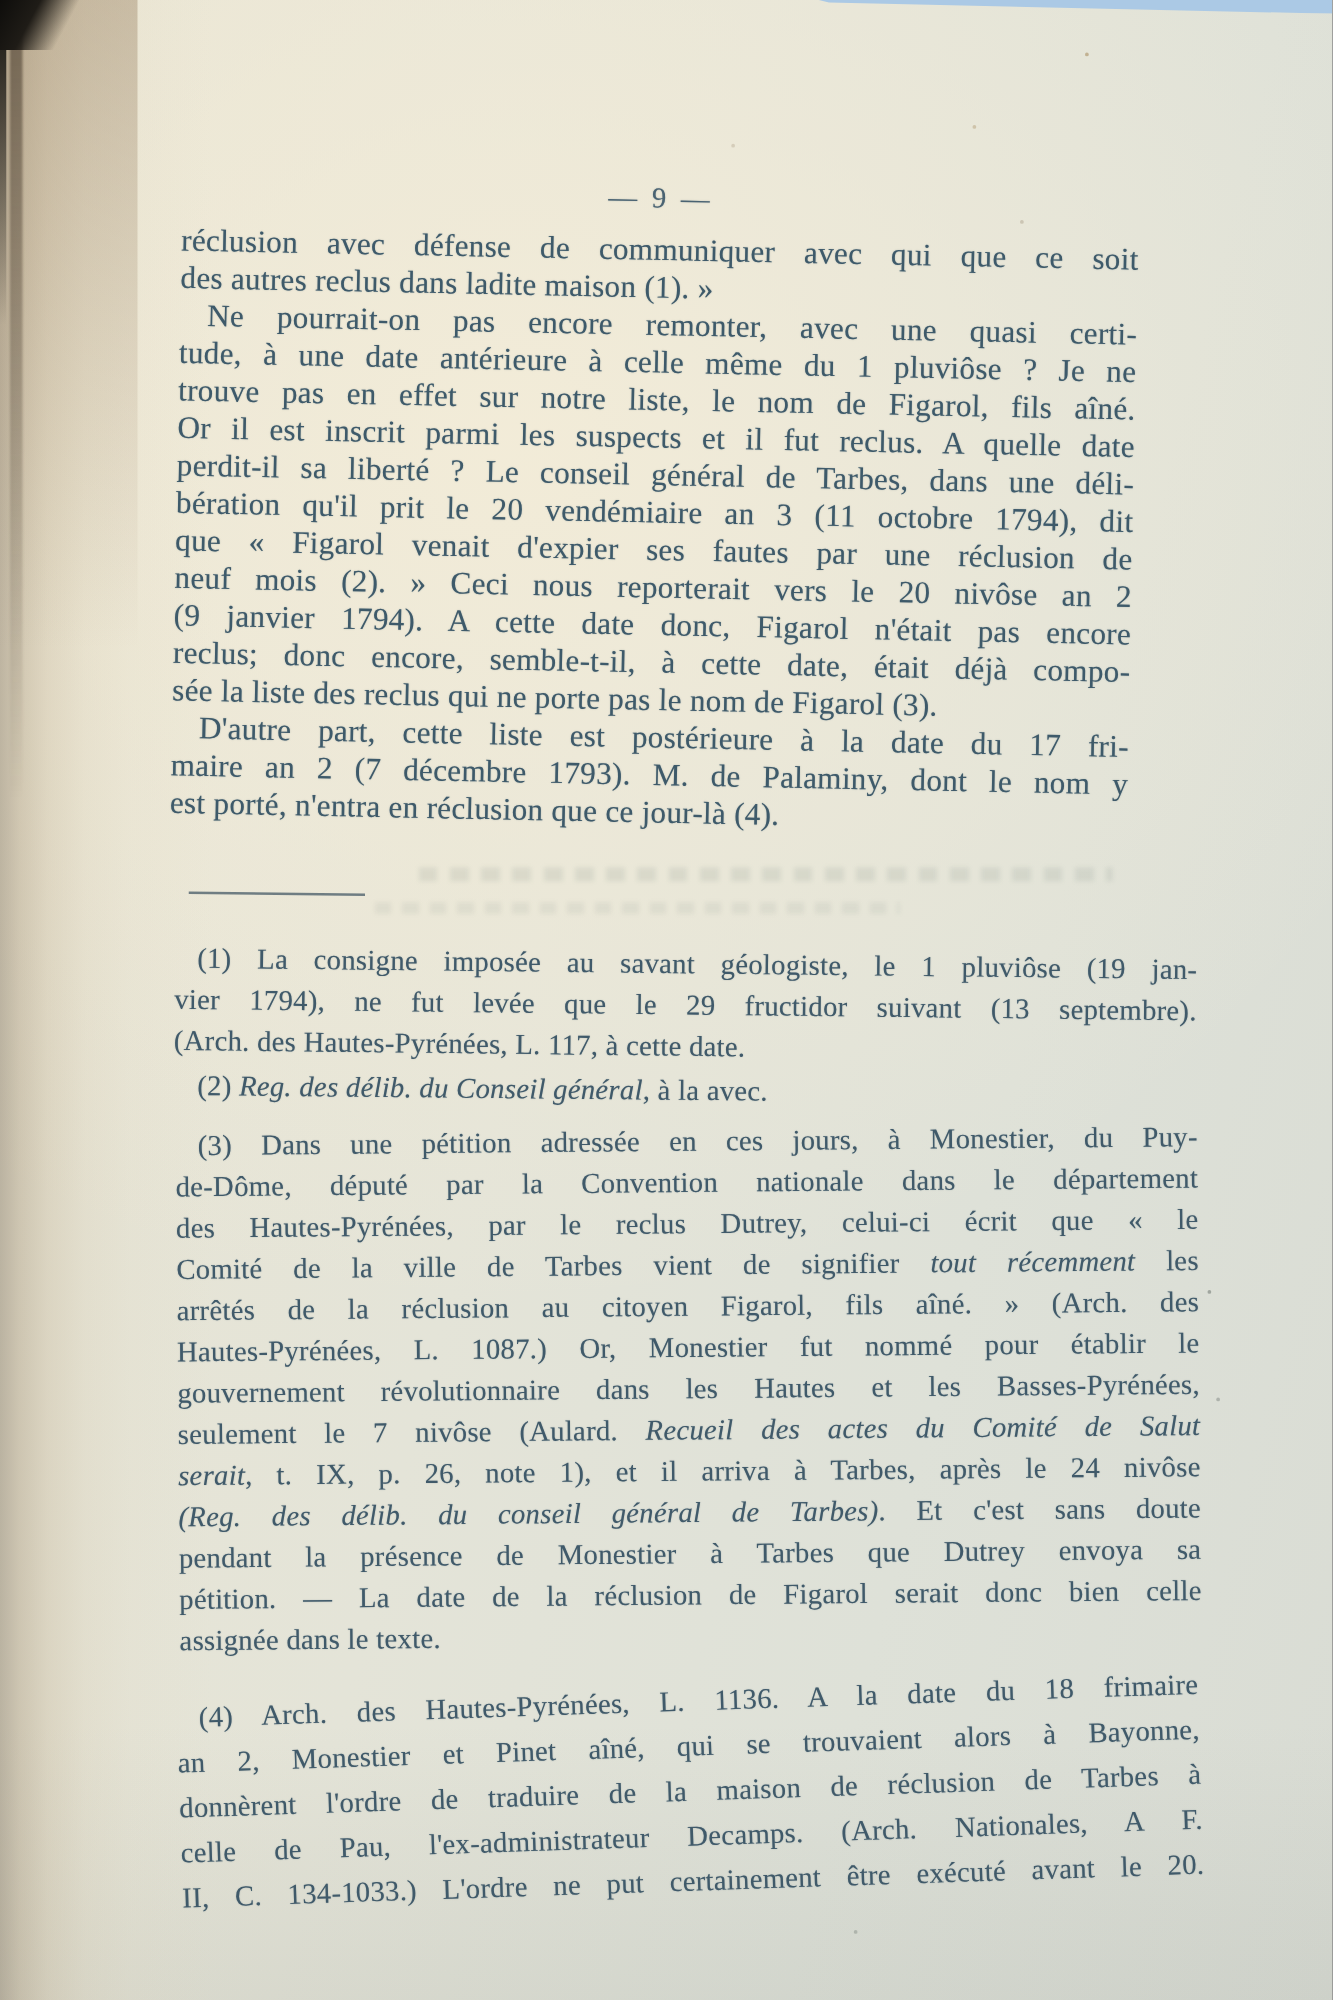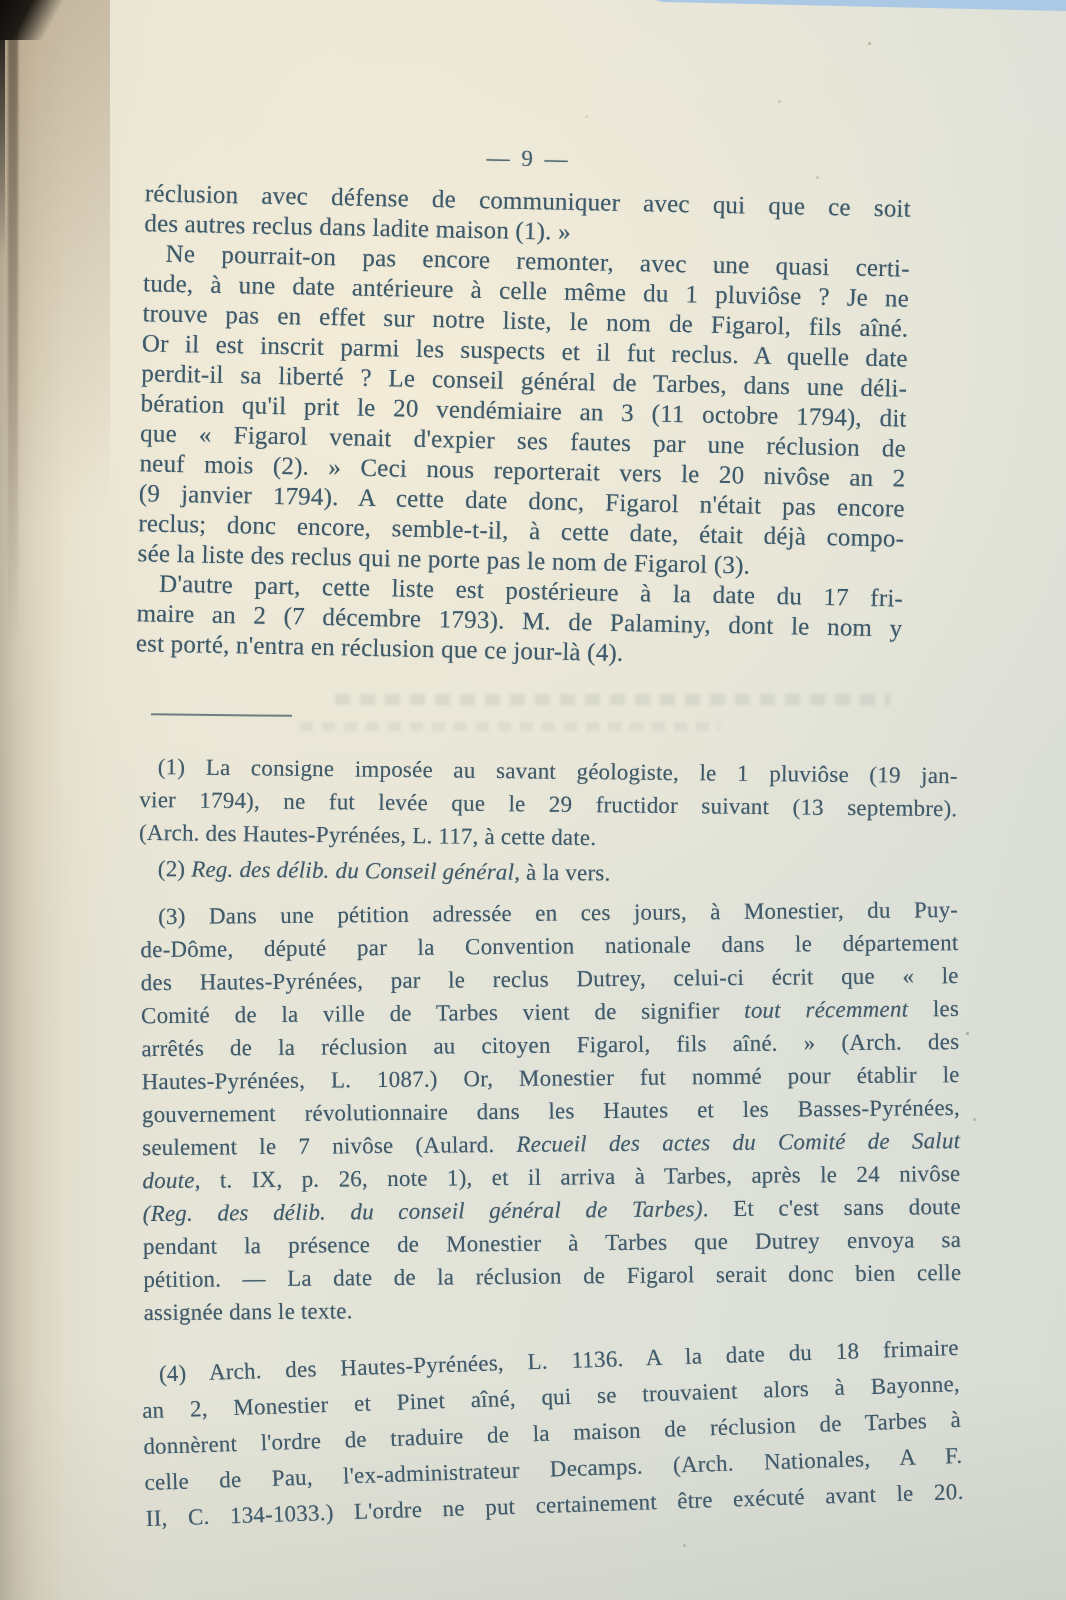--- a/index.html
+++ b/index.html
@@ -148,32 +148,32 @@
   </div>
 
   <div class="rule"></div>
 
   <div class="fn fn1">
       <div class="tline just"><span>(1) La consigne imposée au savant géologiste, le 1 pluviôse (19 jan-</span></div>
       <div class="tline just"><span>vier 1794), ne fut levée que le 29 fructidor suivant (13 septembre).</span></div>
       <div class="tline"><span>(Arch. des Hautes-Pyrénées, L. 117, à cette date.</span></div>
     </div>
   <div class="fn fn2">
-      <div class="tline"><span>(2) </span><span class="it">Reg. des délib. du Conseil général</span><span>, à la vers.</span></div>
+      <div class="tline"><span>(2) </span><span class="it">Reg. des délib. du Conseil général</span><span>, à la avec.</span></div>
     </div>
   <div class="fn fn3">
       <div class="tline just"><span>(3) Dans une pétition adressée en ces jours, à Monestier, du Puy-</span></div>
       <div class="tline just"><span>de-Dôme, député par la Convention nationale dans le département</span></div>
       <div class="tline just"><span>des Hautes-Pyrénées, par le reclus Dutrey, celui-ci écrit que « le</span></div>
       <div class="tline just"><span>Comité de la ville de Tarbes vient de signifier </span><span class="it">tout récemment</span><span> les</span></div>
       <div class="tline just"><span>arrêtés de la réclusion au citoyen Figarol, fils aîné. » (Arch. des</span></div>
       <div class="tline just"><span>Hautes-Pyrénées, L. 1087.) Or, Monestier fut nommé pour établir le</span></div>
       <div class="tline just"><span>gouvernement révolutionnaire dans les Hautes et les Basses-Pyrénées,</span></div>
       <div class="tline just"><span>seulement le 7 nivôse (Aulard. </span><span class="it">Recueil des actes du Comité de Salut</span></div>
-      <div class="tline just"><span class="it">doute</span><span>, t. IX, p. 26, note 1), et il arriva à Tarbes, après le 24 nivôse</span></div>
+      <div class="tline just"><span class="it">serait</span><span>, t. IX, p. 26, note 1), et il arriva à Tarbes, après le 24 nivôse</span></div>
       <div class="tline just"><span class="it">(Reg. des délib. du conseil général de Tarbes)</span><span>. Et c'est sans doute</span></div>
       <div class="tline just"><span>pendant la présence de Monestier à Tarbes que Dutrey envoya sa</span></div>
       <div class="tline just"><span>pétition. — La date de la réclusion de Figarol serait donc bien celle</span></div>
       <div class="tline"><span>assignée dans le texte.</span></div>
     </div>
   <div class="fn fn4">
       <div class="tline just"><span>(4) Arch. des Hautes-Pyrénées, L. 1136. A la date du 18 frimaire</span></div>
       <div class="tline just"><span>an 2, Monestier et Pinet aîné, qui se trouvaient alors à Bayonne,</span></div>
       <div class="tline just"><span>donnèrent l'ordre de traduire de la maison de réclusion de Tarbes à</span></div>
       <div class="tline just"><span>celle de Pau, l'ex-administrateur Decamps. (Arch. Nationales, A F.</span></div>

